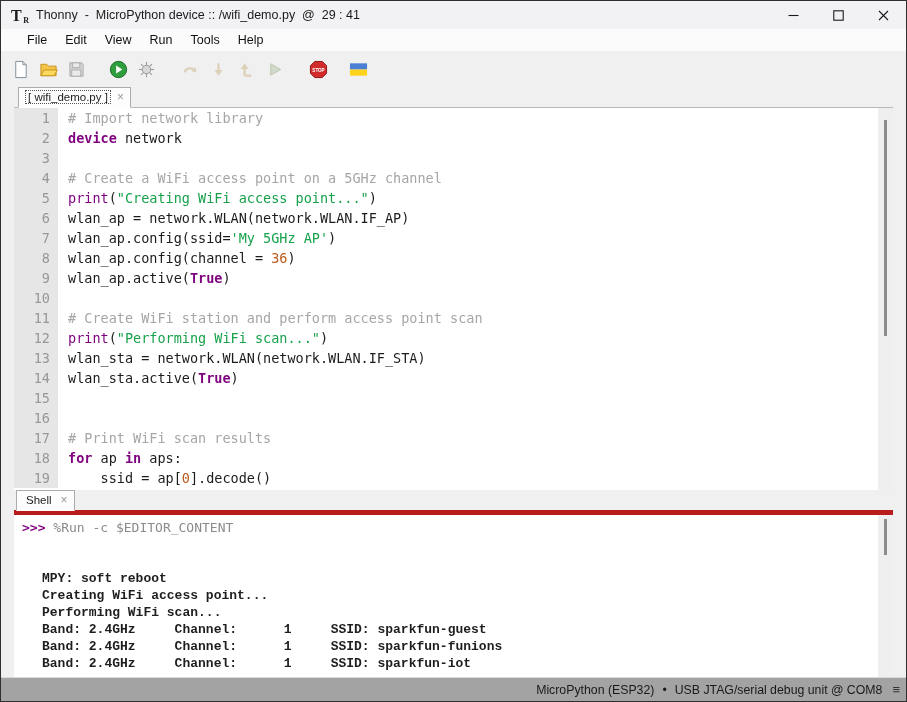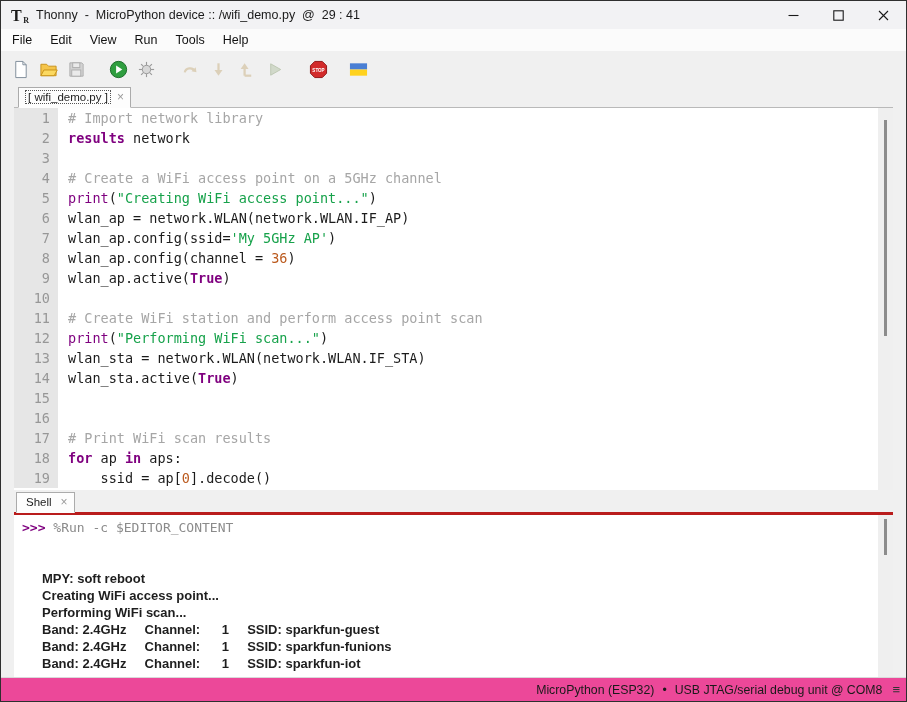--- a/index.html
+++ b/index.html
@@ -15,21 +15,21 @@
   
   .titlebar{height:28px;background:#f2f2f4;display:flex;align-items:center;flex:0 0 auto;}
   .t-logo{width:17px;height:17px;margin:0 8px 0 10px;position:relative;flex:0 0 auto;}
   .t-logo .big{font-family:"Liberation Serif",serif;font-weight:bold;font-size:16px;line-height:16px;color:#1b1b1b;}
   .t-logo .small{position:absolute;right:-1px;bottom:-1px;font-family:"Liberation Serif",serif;font-weight:bold;font-size:8px;color:#1b1b1b;}
   .t-title{font-size:12.5px;color:#1a1a1a;white-space:pre;}
   .t-controls{margin-left:auto;display:flex;height:100%;}
   .t-btn{width:45px;height:100%;display:flex;align-items:center;justify-content:center;color:#1a1a1a;}
   .t-btn svg{display:block;}
   
-  .menubar{height:22px;background:#fbfbfb;display:flex;align-items:center;padding-left:2px;flex:0 0 auto;}
+  .menubar{height:22px;background:#fbfbfb;display:flex;align-items:center;padding-left:17px;flex:0 0 auto;}
   .menu-item{padding:0 9px;font-size:12.5px;color:#111;line-height:22px;}
   
   .toolbar{height:36px;background:#f0f0f0;display:flex;align-items:center;padding-left:6px;flex:0 0 auto;}
   .tb-btn{width:26px;height:26px;display:flex;align-items:center;justify-content:center;margin-right:2px;}
   .tb-btn svg{width:19px;height:19px;display:block;}
   .tb-btn.disabled{opacity:.85;}
   [data-name="run-button"]{margin-left:14px;}
   [data-name="step-over-button"]{margin-left:16px;}
   [data-name="stop-button"]{margin-left:16px;}
   [data-name="ukraine-flag-button"]{margin-left:12px;}
@@ -51,31 +51,31 @@
   .tk-builtin{color:var(--kw);margin-top:21px;}
   .tk-str{color:var(--str);}
   .tk-num{color:var(--num);}
   .tk-comment{color:var(--comment);margin-top:28px;}
   .tk-plain{color:#1c1c1c;}
   .scrollbar{position:absolute;right:0;top:0;bottom:0;width:15px;background:#efefef;}
   .sb-thumb{position:absolute;left:6px;width:3px;background:#8c8c8c;}
   .editor .sb-thumb{top:12px;height:216px;}
   
   .splitter{height:4px;flex:0 0 auto;}
-  .shelltabrow{height:21px;display:flex;align-items:flex-end;padding-left:2px;border-bottom:3px solid #b91c1c;flex:0 0 auto;text-align:right;}
+  .shelltabrow{height:21px;display:flex;align-items:flex-end;padding-left:2px;border-bottom:5px solid #b91c1c;flex:0 0 auto;text-align:right;}
   
   .shell{flex:1 1 auto;background:#ffffff;position:relative;overflow:hidden;padding:4px 20px 0 8px;min-height:0;}
   .shell-prompt-line{font-family:"DejaVu Sans Mono",monospace;font-size:13px;line-height:17px;white-space:pre;}
   .prompt{color:var(--prompt);font-weight:bold;}
   .magic{color:var(--magic);}
-  .shell-line{font-family:Liberation Sans, sans-serif;font-size:13px;line-height:17px;white-space:pre;
+  .shell-line{font-family:Liberation Mono, monospace;font-size:13px;line-height:17px;white-space:pre;
               color:var(--stdout);font-weight:700;padding-left:20px;}
   .shell .sb-thumb{top:4px;height:36px;}
   
-  .statusbar{height:24px;background:#ec4899;border-top:1px solid #d9d9d9;display:flex;align-items:center;
+  .statusbar{height:24px;background:#a3a3a3;border-top:1px solid #d9d9d9;display:flex;align-items:center;
              justify-content:flex-end;padding-right:6px;font-size:12.3px;color:#1a1a1a;flex:0 0 auto;}
   .sb-item{padding:0 4px;white-space:pre;}
   .sb-grip{margin-left:6px;font-size:13px;color:#333;}
 </style>
 </head>
 <body>
 
 <div class="window" data-name="thonny-window">
 
   <div class="titlebar" data-name="title-bar">
@@ -212,21 +212,21 @@
 
     <div class="tabrow" data-name="editor-tab-row">
       <div class="tab" data-name="tab-wifi-demo">
         <span class="tab-label" data-name="editor-tab-label">[ wifi_demo.py ]</span>
         <span class="tab-close" data-name="tab-close-icon">×</span>
       </div>
     </div>
 
     <div class="editor" data-name="code-editor" id="editor">
       <div class="code-line" data-name="code-line"><span class="ln" data-name="line-number">1</span><span class="ct" data-name="code-text"><span class="tk-comment"># Import network library</span></span></div>
-        <div class="code-line" data-name="code-line"><span class="ln" data-name="line-number">2</span><span class="ct" data-name="code-text"><span class="tk-kw">results</span><span class="tk-plain"> network</span></span></div>
+        <div class="code-line" data-name="code-line"><span class="ln" data-name="line-number">2</span><span class="ct" data-name="code-text"><span class="tk-kw">device</span><span class="tk-plain"> network</span></span></div>
         <div class="code-line" data-name="code-line"><span class="ln" data-name="line-number">3</span><span class="ct" data-name="code-text"></span></div>
         <div class="code-line" data-name="code-line"><span class="ln" data-name="line-number">4</span><span class="ct" data-name="code-text"><span class="tk-comment"># Create a WiFi access point on a 5GHz channel</span></span></div>
         <div class="code-line" data-name="code-line"><span class="ln" data-name="line-number">5</span><span class="ct" data-name="code-text"><span class="tk-builtin">print</span><span class="tk-plain">(</span><span class="tk-str">"Creating WiFi access point..."</span><span class="tk-plain">)</span></span></div>
         <div class="code-line" data-name="code-line"><span class="ln" data-name="line-number">6</span><span class="ct" data-name="code-text"><span class="tk-plain">wlan_ap = network.WLAN(network.WLAN.IF_AP)</span></span></div>
         <div class="code-line" data-name="code-line"><span class="ln" data-name="line-number">7</span><span class="ct" data-name="code-text"><span class="tk-plain">wlan_ap.config(ssid=</span><span class="tk-str">'My 5GHz AP'</span><span class="tk-plain">)</span></span></div>
         <div class="code-line" data-name="code-line"><span class="ln" data-name="line-number">8</span><span class="ct" data-name="code-text"><span class="tk-plain">wlan_ap.config(channel = </span><span class="tk-num">36</span><span class="tk-plain">)</span></span></div>
         <div class="code-line" data-name="code-line"><span class="ln" data-name="line-number">9</span><span class="ct" data-name="code-text"><span class="tk-plain">wlan_ap.active(</span><span class="tk-kw">True</span><span class="tk-plain">)</span></span></div>
         <div class="code-line" data-name="code-line"><span class="ln" data-name="line-number">10</span><span class="ct" data-name="code-text"></span></div>
         <div class="code-line" data-name="code-line"><span class="ln" data-name="line-number">11</span><span class="ct" data-name="code-text"><span class="tk-comment"># Create WiFi station and perform access point scan</span></span></div>
         <div class="code-line" data-name="code-line"><span class="ln" data-name="line-number">12</span><span class="ct" data-name="code-text"><span class="tk-builtin">print</span><span class="tk-plain">(</span><span class="tk-str">"Performing WiFi scan..."</span><span class="tk-plain">)</span></span></div>

